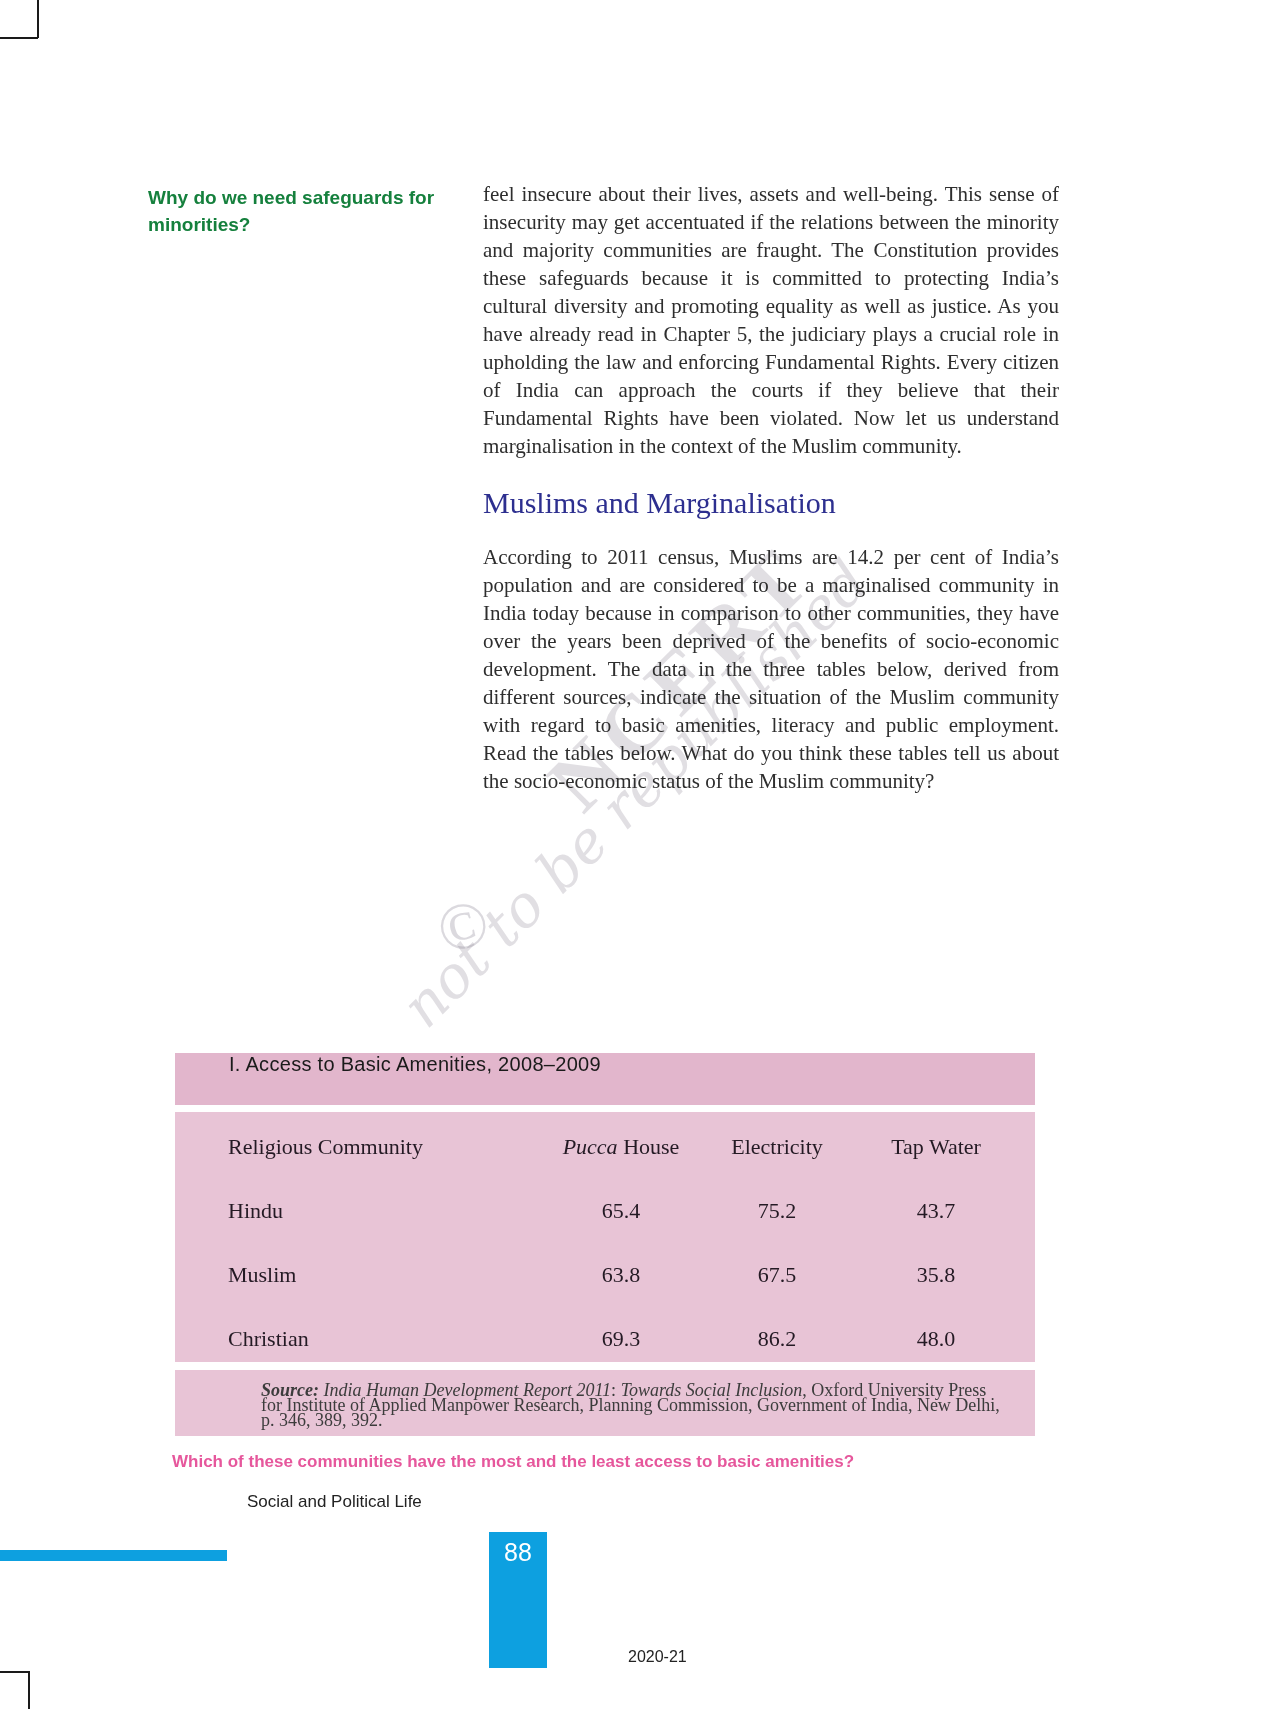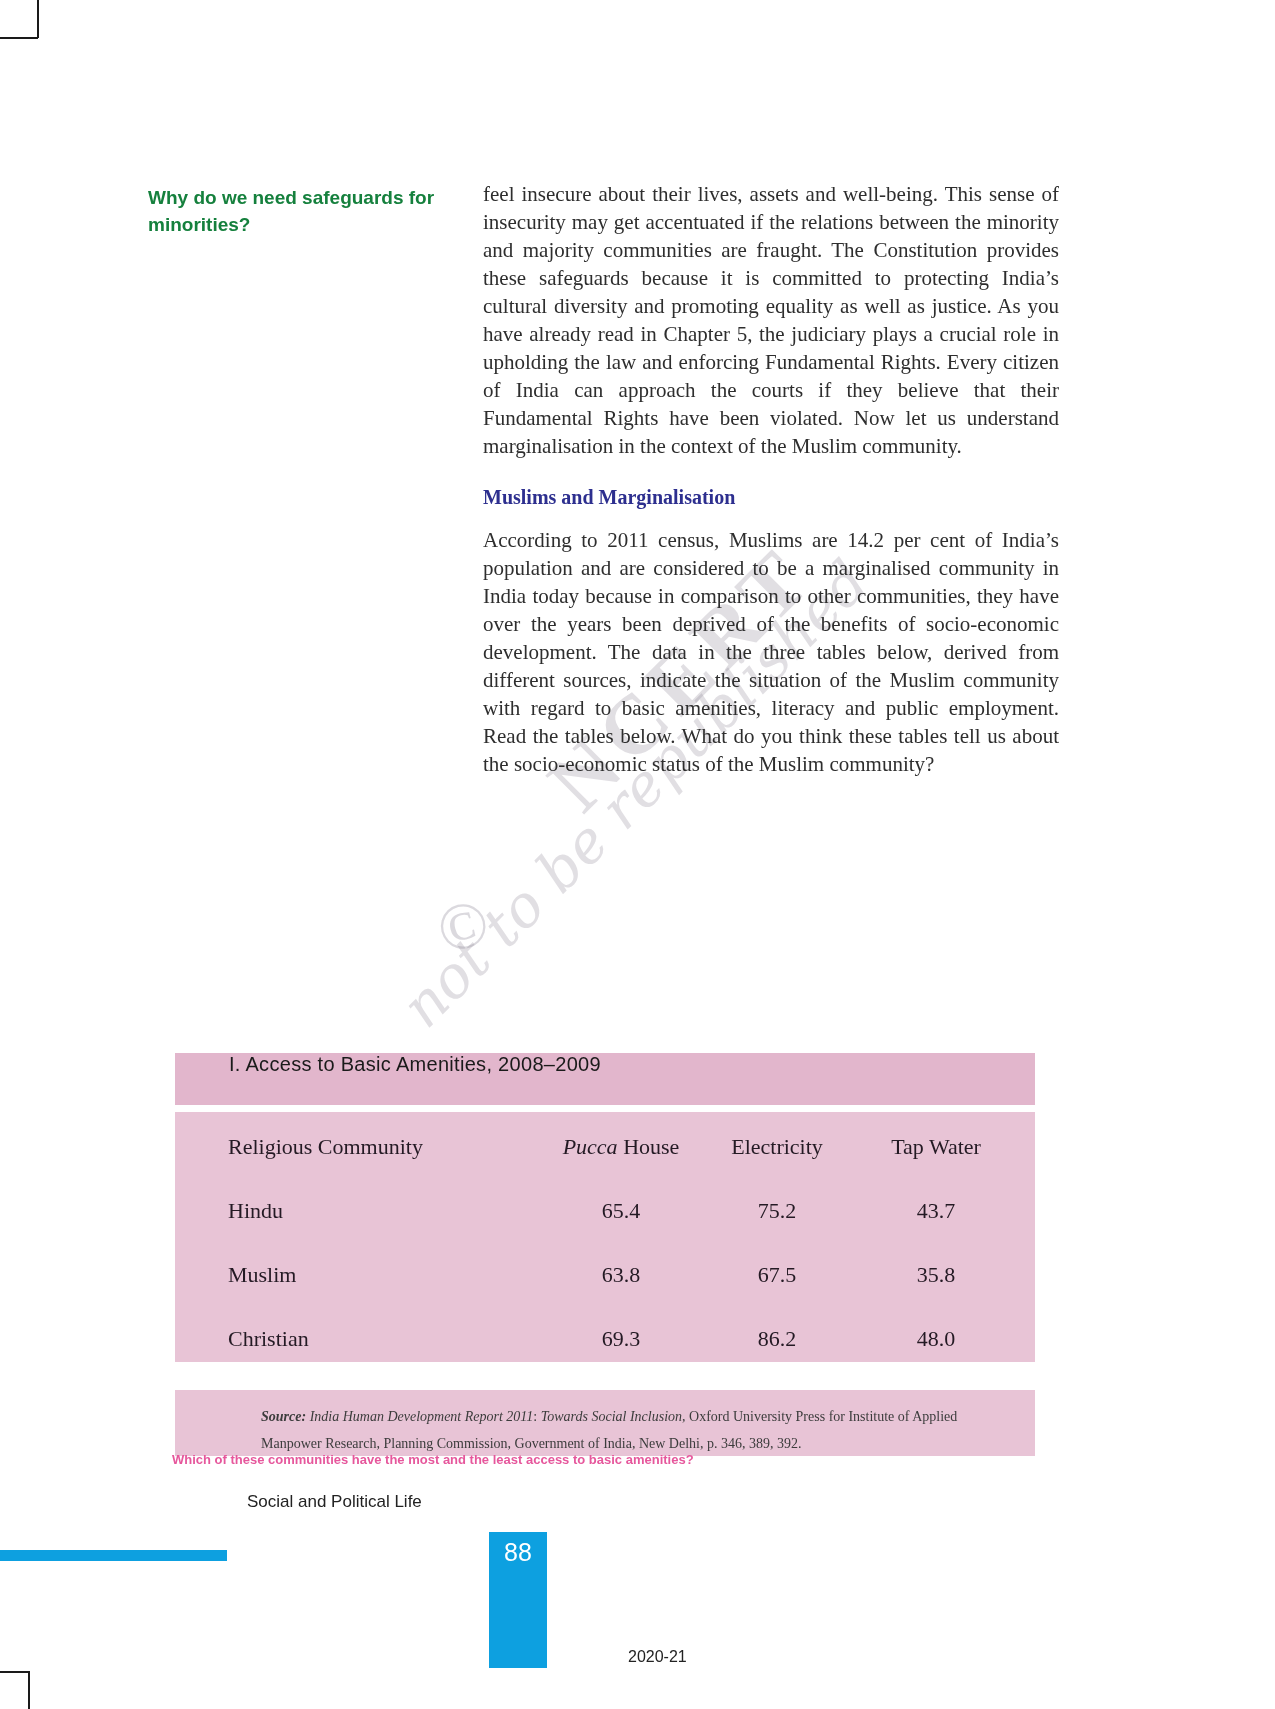--- a/index.html
+++ b/index.html
@@ -38,22 +38,22 @@
     color:#15803d; font-weight:bold; font-size:19px; line-height:27px;
   }
 
   
   .main-col { position:absolute; left:483px; top:180px; width:576px; }
   .body-p {
     margin:0; font-family:Liberation Serif, serif; font-size:21px;
     line-height:28px; color:#2e2e2e; text-align:justify;
   }
   .sec-head {
-    margin:26px 0 17px 0; font-family:"Liberation Serif", serif;
-    font-size:20px; font-weight:bold; color:#2d2f8f;
+    margin:26px 0 23px 0; font-family:"Liberation Serif", serif;
+    font-size:30px; font-weight:normal; color:#2d2f8f;
   }
 
   
   .tbl-title {
     position:absolute; left:175px; top:1053px; width:860px; height:52px;
     background:#e2b6cc; display:flex; 
     font-size:20px; color:#1a1a1a; letter-spacing:0.3px;
   }
   .tbl-title span { padding-left:54px; }
   .tbl-body {
@@ -62,28 +62,28 @@
   }
   .tbl-grid {
     display:grid; grid-template-columns:312px 162px 150px 168px;
     padding:22px 0 0 53px; row-gap:38px; font-size:22px;
   }
   .cell-c { text-align:center; }
   .it { font-style:italic; }
   .tbl-source {
     position:absolute; left:175px; top:1370px; width:860px; height:66px;
     background:#e8c4d6; color:#3c3c3c;
-    font-family:"Liberation Serif", serif; font-size:14px; line-height:27px;margin-top:20px;
+    font-family:"Liberation Serif", serif; font-size:18px; line-height:15px;
   }
   .tbl-source p { margin:13px 30px 0 86px; }
   .src-label { font-weight:bold; font-style:italic; }
 
   .pink-q {
     position:absolute; left:172px; top:1452px; width:900px;
-    color:#e6579c; font-weight:bold; font-size:13px;
+    color:#e6579c; font-weight:bold; font-size:17px;
   }
 
   
   .foot-bar { position:absolute; left:0; top:1550px; width:227px; height:11px; background:#0da0e0; }
   .foot-title { position:absolute; left:247px; top:1492px; font-size:17px; color:#222222; }
   .page-bar { position:absolute; left:489px; top:1532px; width:58px; height:136px; background:#0da0e0; }
   .page-num { display:block; text-align:center; margin-top:6px; color:#ffffff; font-size:25px; }
   .edition { position:absolute; left:628px; top:1648px; font-size:16px; color:#222222; }
 </style>
 </head>

